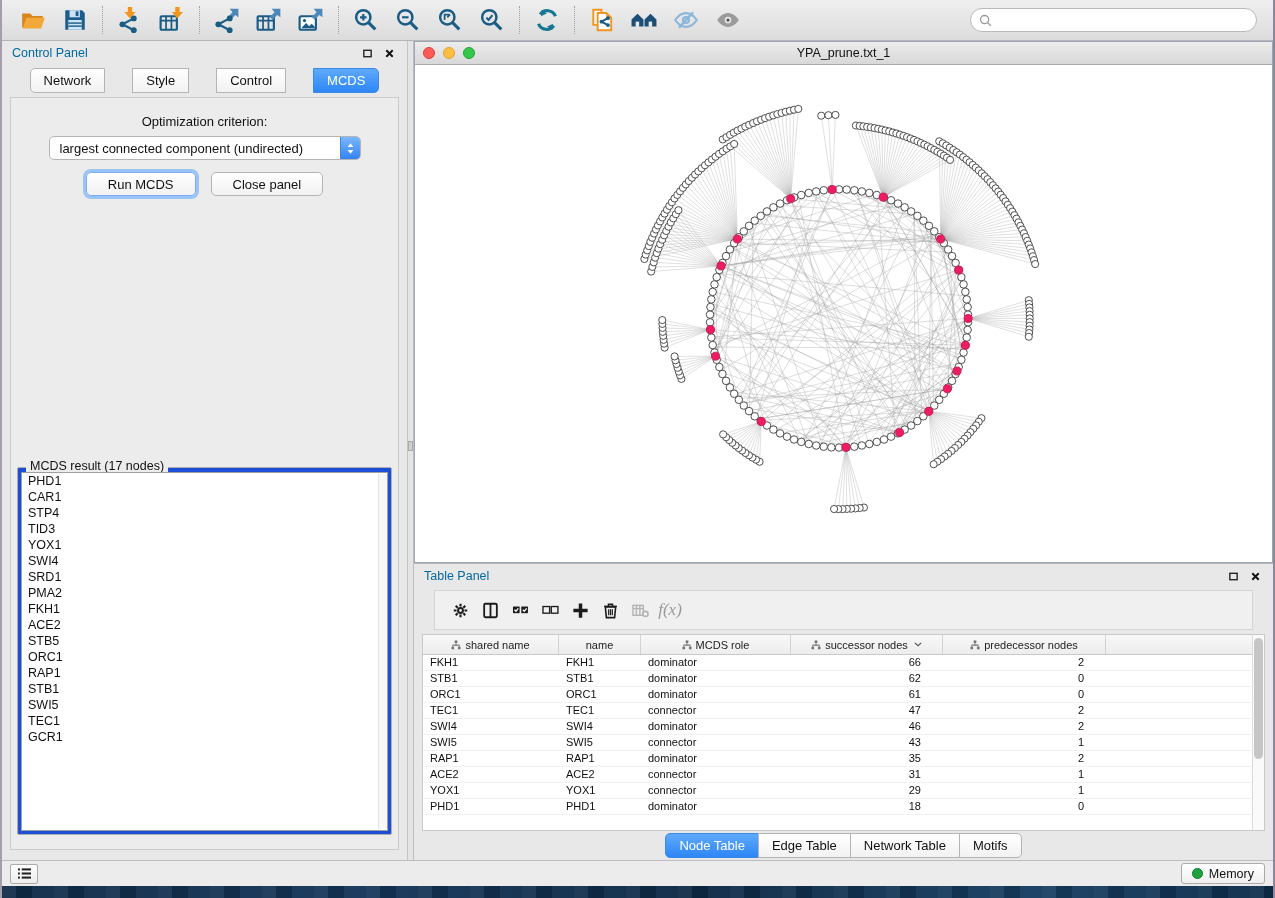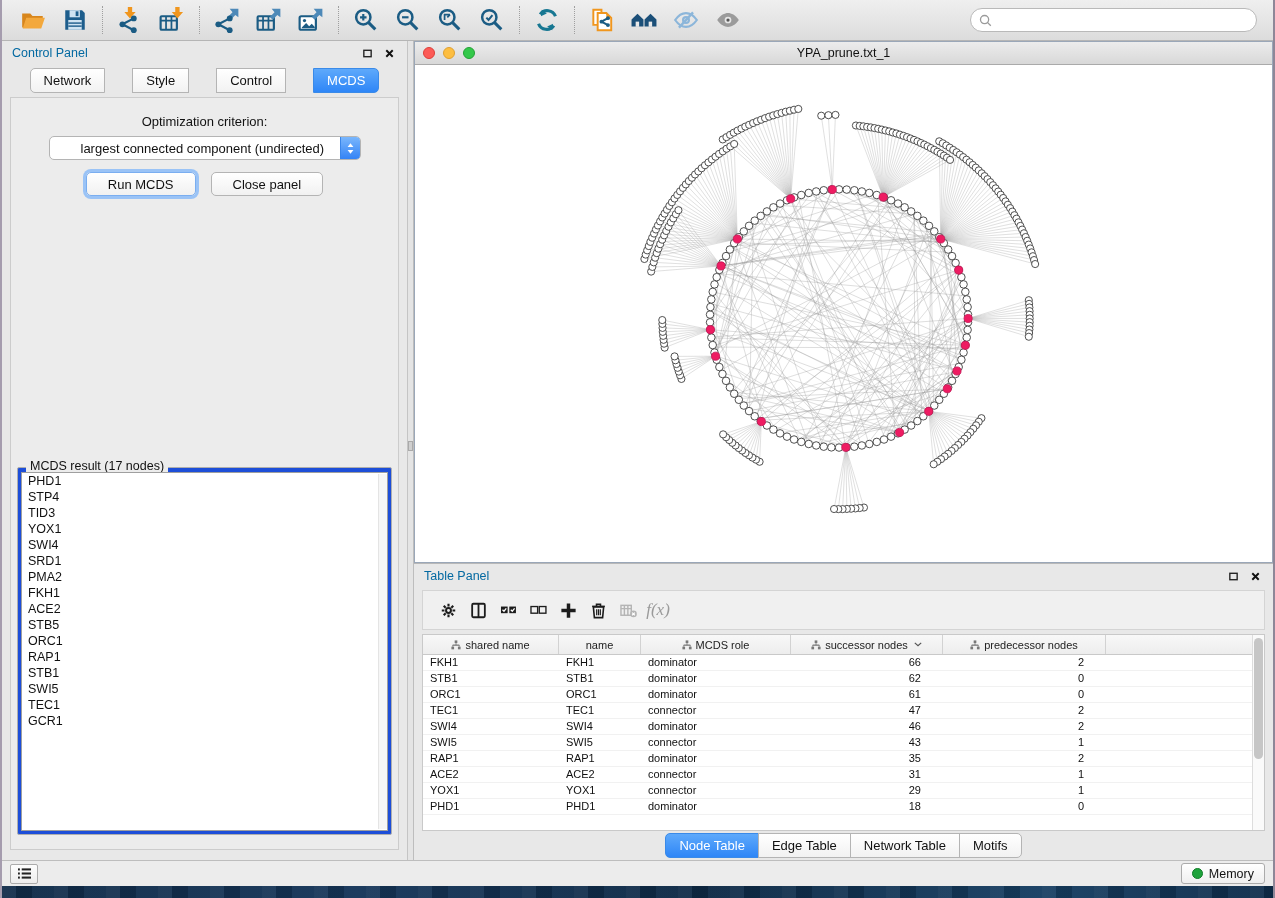--- a/index.html
+++ b/index.html
@@ -27,21 +27,21 @@
   .win-ic { background:none; border:none; width:16px; height:16px; display:flex; align-items:center; justify-content:center; cursor:pointer; margin-left:6px; }
   .win-ic svg { width:11px; height:11px; }
   .seg-row { height:30px; flex:0 0 30px; display:flex; justify-content:center; align-items:center;gap:28px; }
   .seg { font-family:"Liberation Sans",sans-serif; font-size:13px; padding:4px 13px; background:linear-gradient(#ffffff,#f2f2f2); border:1px solid #b4b4b4; margin-left:-1px; cursor:pointer; color:#111; }
   .seg:first-child { border-radius:5px 0 0 5px; margin-left:0; }
   .seg:last-child { border-radius:0 5px 5px 0; }
   .seg.active { background:linear-gradient(#5ea9fb,#2e86f7); border-color:#3a8ae8; color:#fff; }
   .cp-inner { flex:1; margin:2px 8px 10px; background:#ececec; border:1px solid #cccccc; display:flex; flex-direction:column; min-height:0; }
   .opt-label { text-align:center; font-size:13px; margin-top:16px; }
   .select { width:312px; height:24px; margin:7px auto 0; background:#fff; border:1px solid #b4b4b4; border-radius:5px; display:flex; align-items:center; cursor:pointer; overflow:hidden; }
-  .select .sel-value { flex:1; font-size:13px; padding-left:10px; white-space:nowrap;margin-left:21px; }
+  .select .sel-value { flex:1; font-size:13px; padding-left:10px; white-space:nowrap; }
   .sel-cap { width:20px; height:24px; background:linear-gradient(#7db9fd,#3181f5); display:flex; align-items:center; justify-content:center; border-left:1px solid #3a86ea; }
   .sel-cap svg { width:9px; height:13px; }
   .btn-row { display:flex; justify-content:center; gap:15px; margin-top:12px; }
   .mac-btn { font-family:"Liberation Sans",sans-serif; font-size:13px; height:24px; padding:0 21px; background:linear-gradient(#ffffff,#f1f1f1); border:1px solid #b4b4b4; border-radius:5px; cursor:pointer; color:#111; }
   .mac-btn.focused { box-shadow:0 0 0 3px rgba(110,173,252,0.65); border-color:#7aaef0; }
   .groupbox { margin:auto 6px 14px; height:368px; border:1px solid #aeaeae; border-radius:2px; position:relative; background:#1d4ed8; }
   .groupbox .legend { position:absolute; top:-9px; left:8px; background:#ececec; padding:0 4px; font-size:12.5px; }
   .mcds-list { position:absolute; left:3px; right:3px; top:4px; bottom:3px; background:#fff; border:1px solid #9f9f9f; overflow:hidden; }
   .mcds-scroll { position:absolute; top:1px; bottom:1px; right:0; width:9px; background:#f6f6f6; border-left:1px solid #e4e4e4; }
   .mcds-item { font-size:12.5px; line-height:16px; padding-left:6px; }
@@ -57,21 +57,21 @@
   .tl { width:12px; height:12px; border-radius:50%; margin-right:8px; cursor:pointer; }
   .tl.red { background:#fc5b57; border:1px solid #dd3f39; }
   .tl.yellow { background:#fdbe41; border:1px solid #dfa132; }
   .tl.green { background:#34c84a; border:1px solid #24a235; }
   .net-title { position:absolute; left:0; right:0; text-align:center; font-size:12.5px; color:#111; pointer-events:none; }
   .net-canvas { flex:1; background:#fff; overflow:hidden; }
   .net-canvas svg { display:block; width:100%; height:100%; }
 
   
   .table-panel { flex:1; background:#e8e8e8; display:flex; flex-direction:column; min-height:0; border-top:1px solid #b8b8b8; }
-  .tp-toolbar { height:40px; flex:0 0 40px; background:#f0f0f0; border:1px solid #d4d4d4; margin:2px 8px 0; display:flex; align-items:center; padding:0 10px; gap:0; }
+  .tp-toolbar { height:40px; flex:0 0 40px; background:#f0f0f0; border:1px solid #d4d4d4; margin:2px 20px 0; display:flex; align-items:center; padding:0 10px; gap:0; }
   .tp-btn { background:none; border:none; width:30px; height:30px; display:flex; align-items:center; justify-content:center; cursor:pointer; }
   .tp-btn svg { width:19px; height:19px; }
   .tp-btn .fx { font-family:"Liberation Serif",serif; font-style:italic; font-size:17px; color:#9a9a9a; }
   .tbl-wrap { flex:1; margin:4px 8px 0; background:#fff; border:1px solid #c9c9c9; display:flex; min-height:0; position:relative; }
   .tbl-scroll { position:absolute; right:0; top:0; bottom:0; width:12px; background:#fafafa; border-left:1px solid #ddd; }
   .tbl-thumb { position:absolute; left:1px; right:1px; top:3px; height:62%; background:#c6c6c6; border-radius:5px; }
   .tbl { flex:1; display:flex; flex-direction:column; min-width:0; margin-right:12px; }
   .thead { height:20px; flex:0 0 20px; background:linear-gradient(#f8f8f8,#ededed); border-bottom:1px solid #c9c9c9; display:flex; }
   .th { display:flex; align-items:center; justify-content:center; gap:4px; font-size:11px; color:#222; border-right:1px solid #d2d2d2; cursor:pointer; }
   .th svg.tree { width:10px; height:10px; }
@@ -294,20 +294,21 @@
             </span>
         </div>
         <div class="btn-row">
           <button class="mac-btn focused">Run MCDS</button>
           <button class="mac-btn">Close panel</button>
         </div>
         <div class="groupbox">
           <span class="legend">MCDS result (17 nodes)</span>
           <div class="mcds-list" id="mcds-list">
               <div class="mcds-item">PHD1</div>
+              <div class="mcds-item">CAR1</div>
               <div class="mcds-item">STP4</div>
               <div class="mcds-item">TID3</div>
               <div class="mcds-item">YOX1</div>
               <div class="mcds-item">SWI4</div>
               <div class="mcds-item">SRD1</div>
               <div class="mcds-item">PMA2</div>
               <div class="mcds-item">FKH1</div>
               <div class="mcds-item">ACE2</div>
               <div class="mcds-item">STB5</div>
               <div class="mcds-item">ORC1</div>

